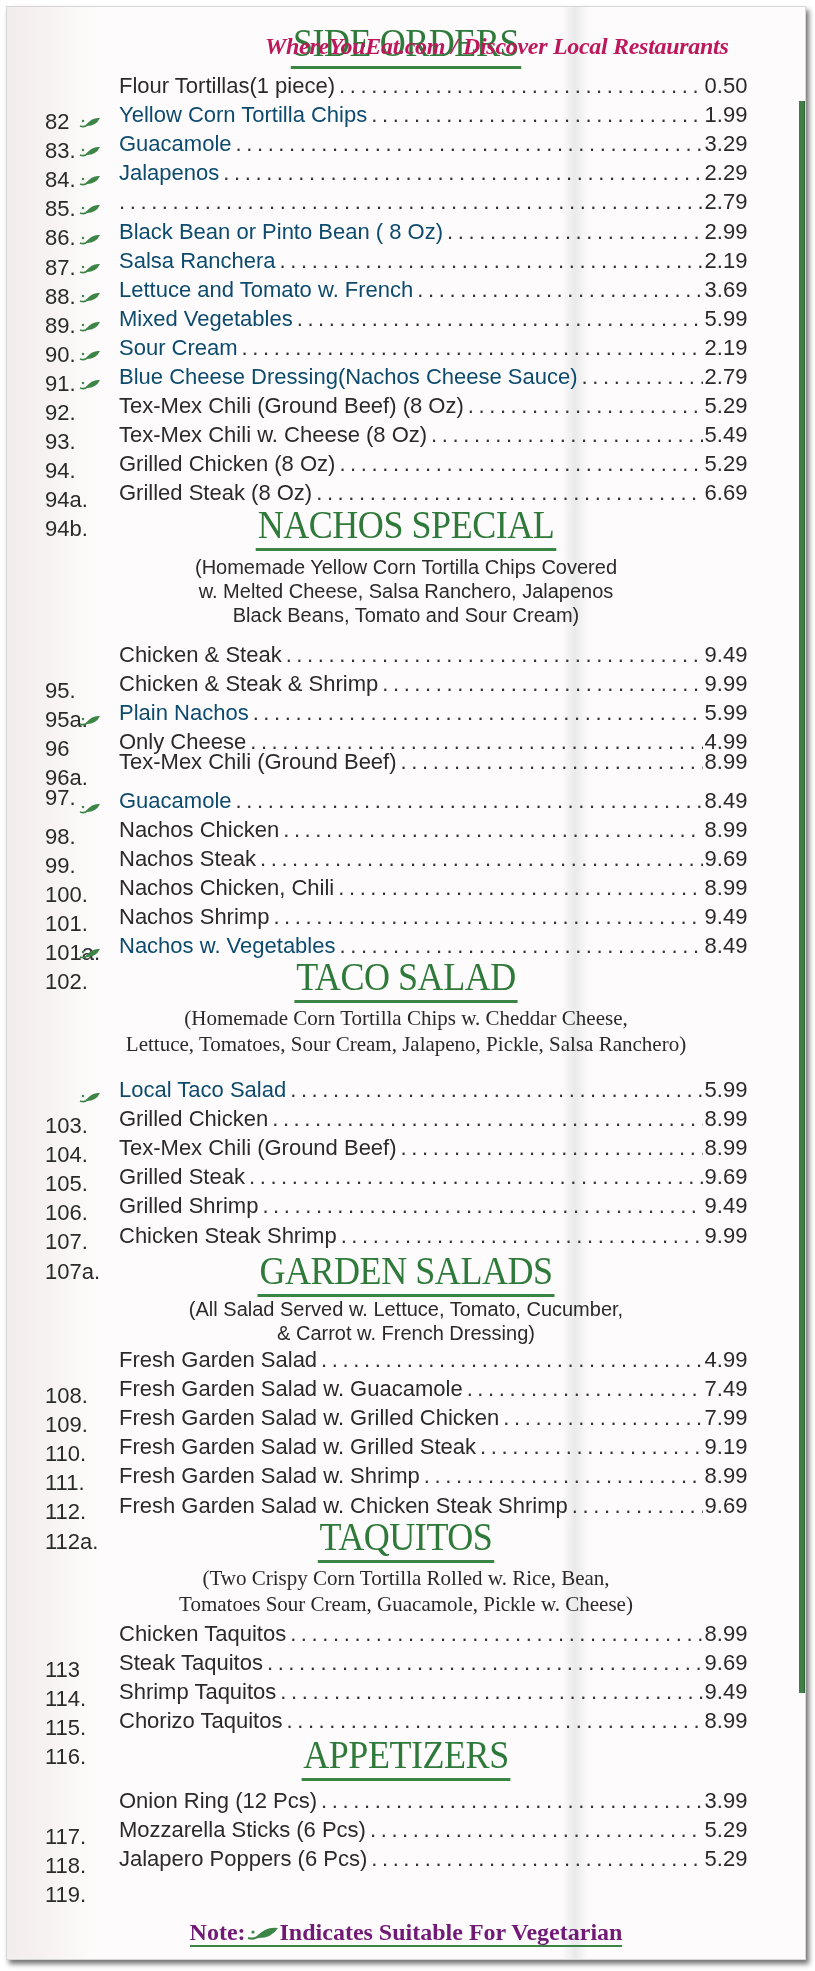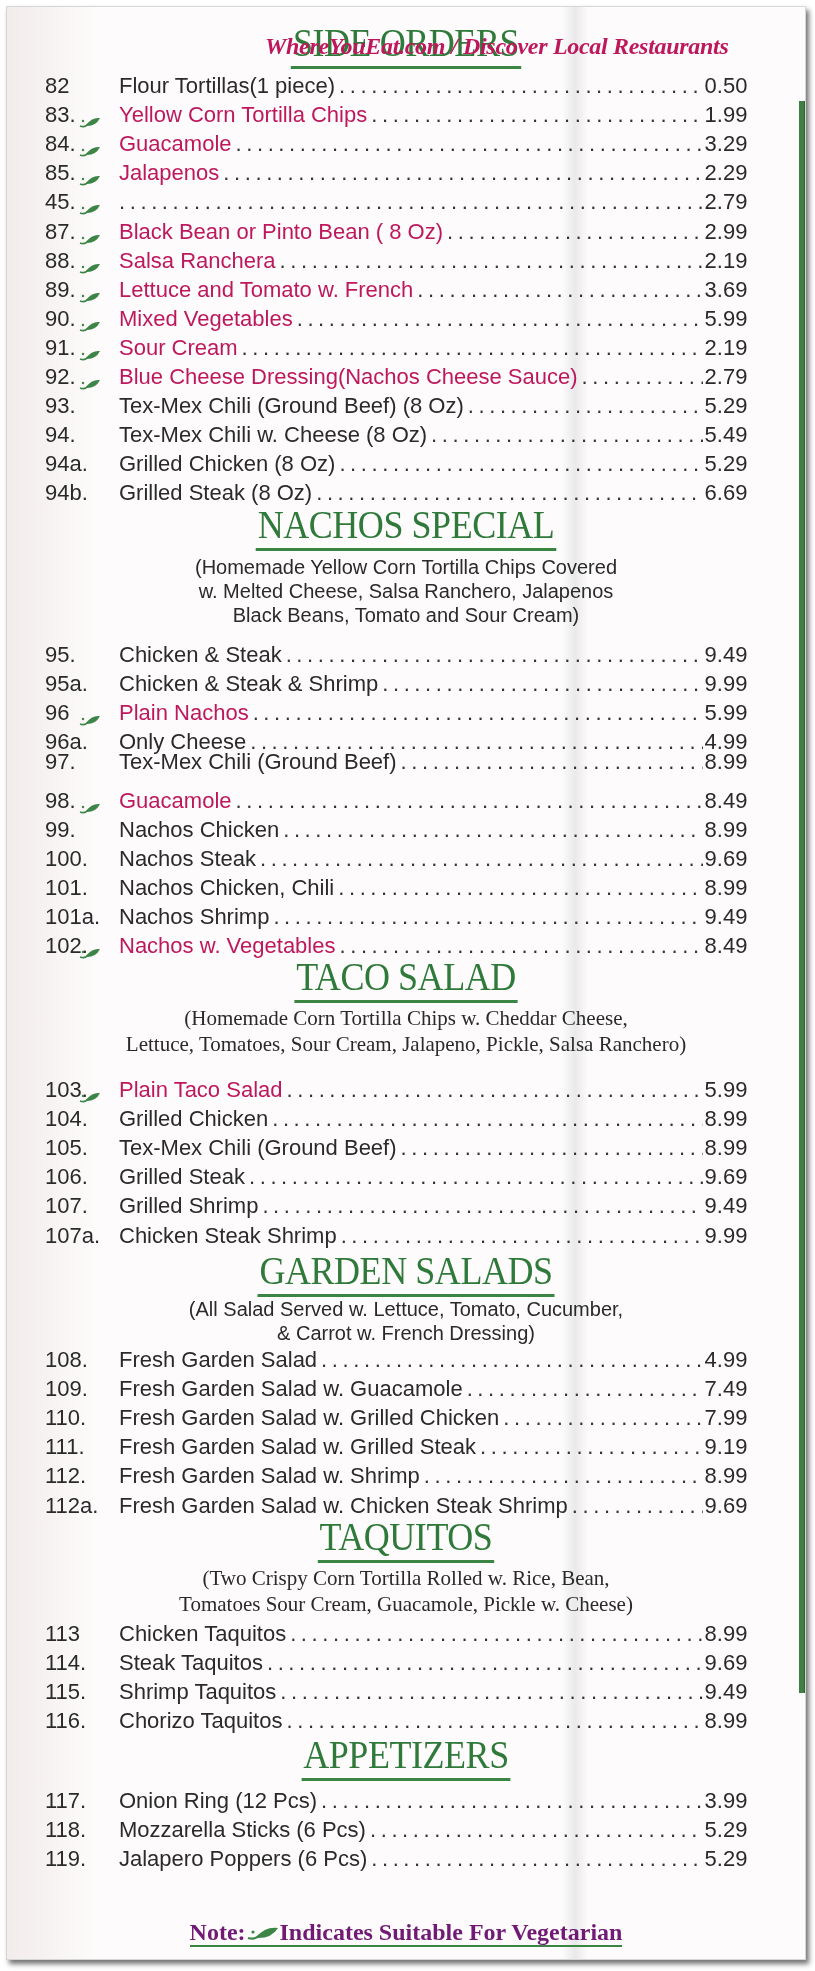--- a/index.html
+++ b/index.html
@@ -42,28 +42,28 @@
   }
   .desc {
     position: absolute; left: 0; width: 100%; text-align: center;
     font-size: 20px; color: #2a2a2a; line-height: 24px;
   }
   .desc.serif { font-family: "Liberation Serif", serif; font-size: 21px; line-height: 26px; }
   .item {
     position: absolute; left: 38px; width: 706px; height: 29px;
     font-size: 22px; color: #2a2a2a; line-height: 29px; white-space: nowrap;
   }
-  .item .num { position: absolute; left: 0; width: 72px; }
+  .item .num { position: absolute; left: 0; width: 72px; margin-top: 36px; }
   .item .leaf {
     position: absolute; left: 34px; top: 7px; width: 22px; height: 12px;
   }
   .item .name {
     position: absolute; left: 74px; background: transparent; padding-right: 4px;
   }
-  .item.veg .name { color: #be185d; }
+  .item.veg .name { color: #0c4a6e; }
   .item .price { position: absolute; right: 0; width: 50px; text-align: center; }
   .item .name-wrap {
     position: absolute; left: 74px; right: 48px; display: flex; overflow: hidden;
   }
   .item .name-wrap .name { position: static; flex: 0 0 auto; }
   .item .name-wrap .filler {
     flex: 1 1 auto; overflow: hidden; color: #333; letter-spacing: 4.6px;
     text-align: right; white-space: nowrap;
   }
   .note {
@@ -124,21 +124,21 @@
             <path d="M7 8 Q13 0 21 1 Q17 9 8 9 Z" fill="#3c8546"></path>
             <circle cx="4" cy="4" r="1.2" fill="#3c8546"></circle>
           </svg></span>
         <span class="name-wrap">
           <span class="name">Jalapenos</span>
           <span class="filler">................................................................................</span>
         </span>
         <span class="price">2.29</span>
       </div>
       <div class="item veg" style="top: 180.4px;">
-        <span class="num">45.</span>
+        <span class="num">86.</span>
         <span class="leaf"><svg viewBox="0 0 22 12" width="22" height="12">
             <path d="M1 9 Q6 11 9 7" stroke="#3c8546" stroke-width="1.6" fill="none"></path>
             <path d="M7 8 Q13 0 21 1 Q17 9 8 9 Z" fill="#3c8546"></path>
             <circle cx="4" cy="4" r="1.2" fill="#3c8546"></circle>
           </svg></span>
         <span class="name-wrap">
           <span class="filler">................................................................................</span>
         </span>
         <span class="price">2.79</span>
       </div>
@@ -363,21 +363,21 @@
       <div class="desc serif" style="top: 998px;">(Homemade Corn Tortilla Chips w. Cheddar Cheese,</div>
       <div class="desc serif" style="top: 1024px;">Lettuce, Tomatoes, Sour Cream, Jalapeno, Pickle, Salsa Ranchero)</div>
       <div class="item veg" style="top: 1068px;">
         <span class="num">103.</span>
         <span class="leaf"><svg viewBox="0 0 22 12" width="22" height="12">
             <path d="M1 9 Q6 11 9 7" stroke="#3c8546" stroke-width="1.6" fill="none"></path>
             <path d="M7 8 Q13 0 21 1 Q17 9 8 9 Z" fill="#3c8546"></path>
             <circle cx="4" cy="4" r="1.2" fill="#3c8546"></circle>
           </svg></span>
         <span class="name-wrap">
-          <span class="name">Plain Taco Salad</span>
+          <span class="name">Local Taco Salad</span>
           <span class="filler">................................................................................</span>
         </span>
         <span class="price">5.99</span>
       </div>
       <div class="item" style="top: 1097.1px;">
         <span class="num">104.</span>
         <span class="name-wrap">
           <span class="name">Grilled Chicken</span>
           <span class="filler">................................................................................</span>
         </span>

